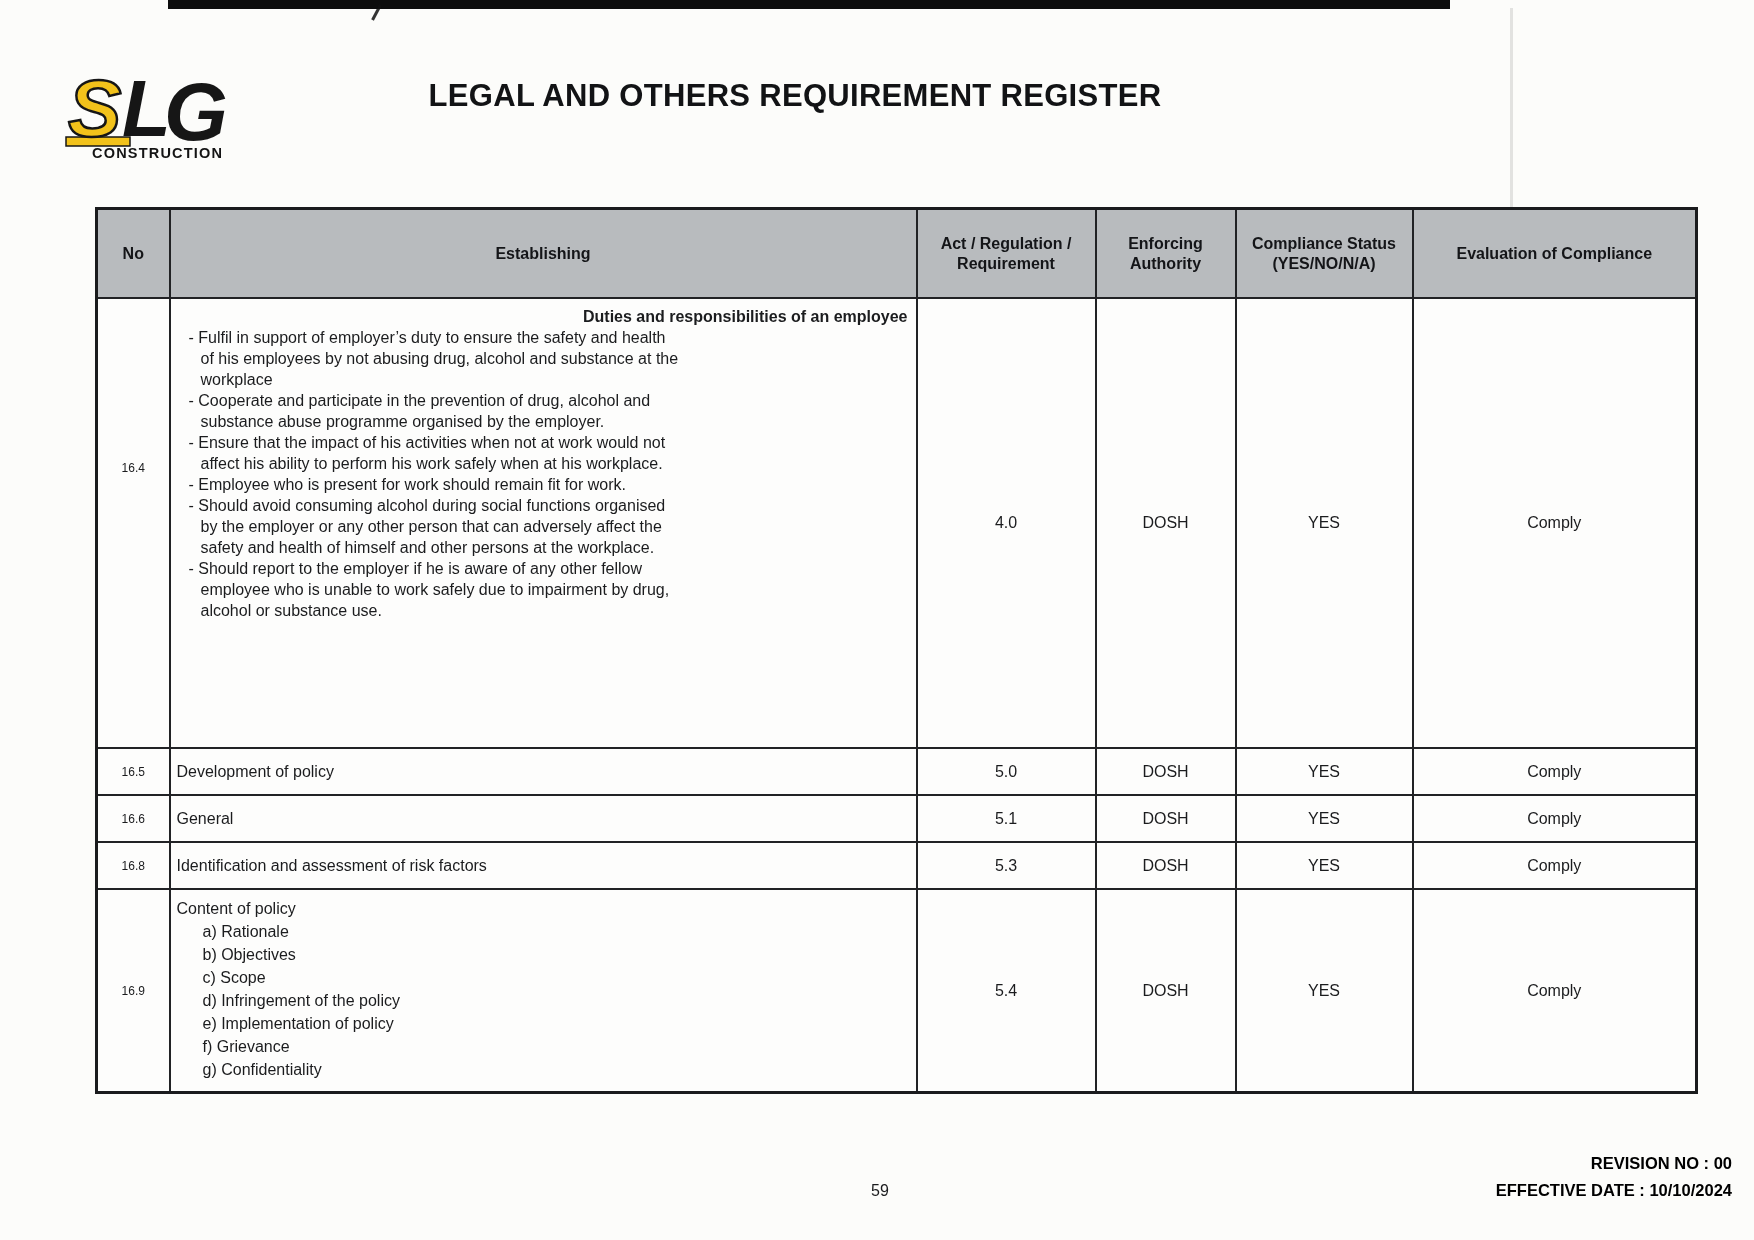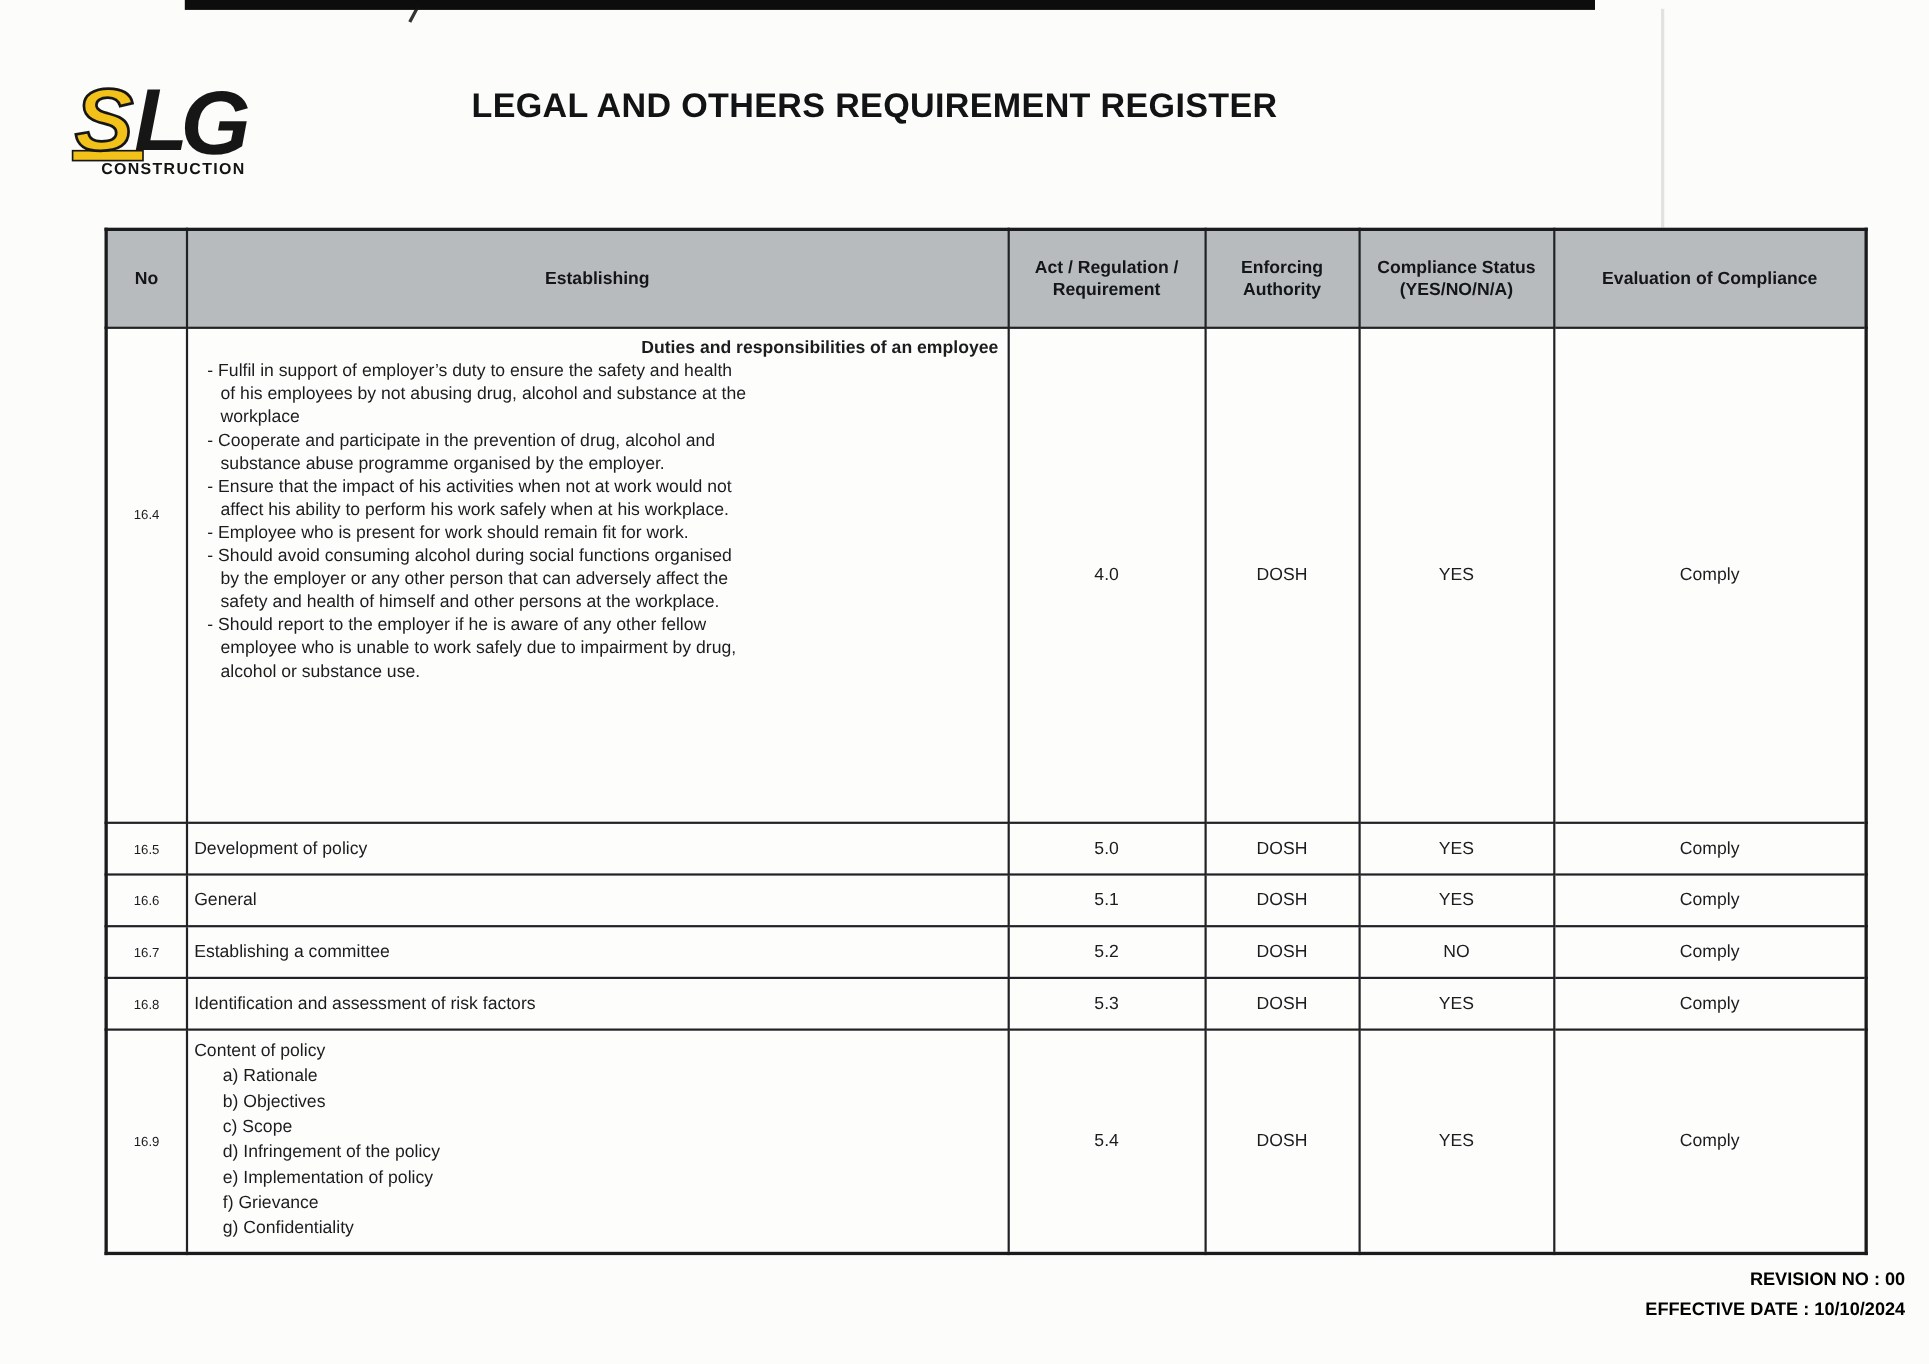--- a/index.html
+++ b/index.html
@@ -157,28 +157,20 @@
 
       <tr class="r-small">
         <td class="cell-no">16.6</td>
         <td class="cell-desc">General</td>
         <td class="cell-val">5.1</td>
         <td class="cell-val">DOSH</td>
         <td class="cell-val">YES</td>
         <td class="cell-val">Comply</td>
       </tr>
 
-      <tr class="r-small">
-        <td class="cell-no">16.7</td>
-        <td class="cell-desc">Establishing a committee</td>
-        <td class="cell-val">5.2</td>
-        <td class="cell-val">DOSH</td>
-        <td class="cell-val">NO</td>
-        <td class="cell-val">Comply</td>
-      </tr>
 
       <tr class="r-small">
         <td class="cell-no">16.8</td>
         <td class="cell-desc">Identification and assessment of risk factors</td>
         <td class="cell-val">5.3</td>
         <td class="cell-val">DOSH</td>
         <td class="cell-val">YES</td>
         <td class="cell-val">Comply</td>
       </tr>
 
@@ -195,18 +187,19 @@
           <div class="list-item">g) Confidentiality</div>
         </td>
         <td class="cell-val">5.4</td>
         <td class="cell-val">DOSH</td>
         <td class="cell-val">YES</td>
         <td class="cell-val">Comply</td>
       </tr>
     </tbody>
   </table>
 
+  <div class="page-number">59</div>
   <div class="footer-right">
     <div>REVISION NO : 00</div>
     <div>EFFECTIVE DATE : 10/10/2024</div>
   </div>
 
 </div>
 
 </body></html>

